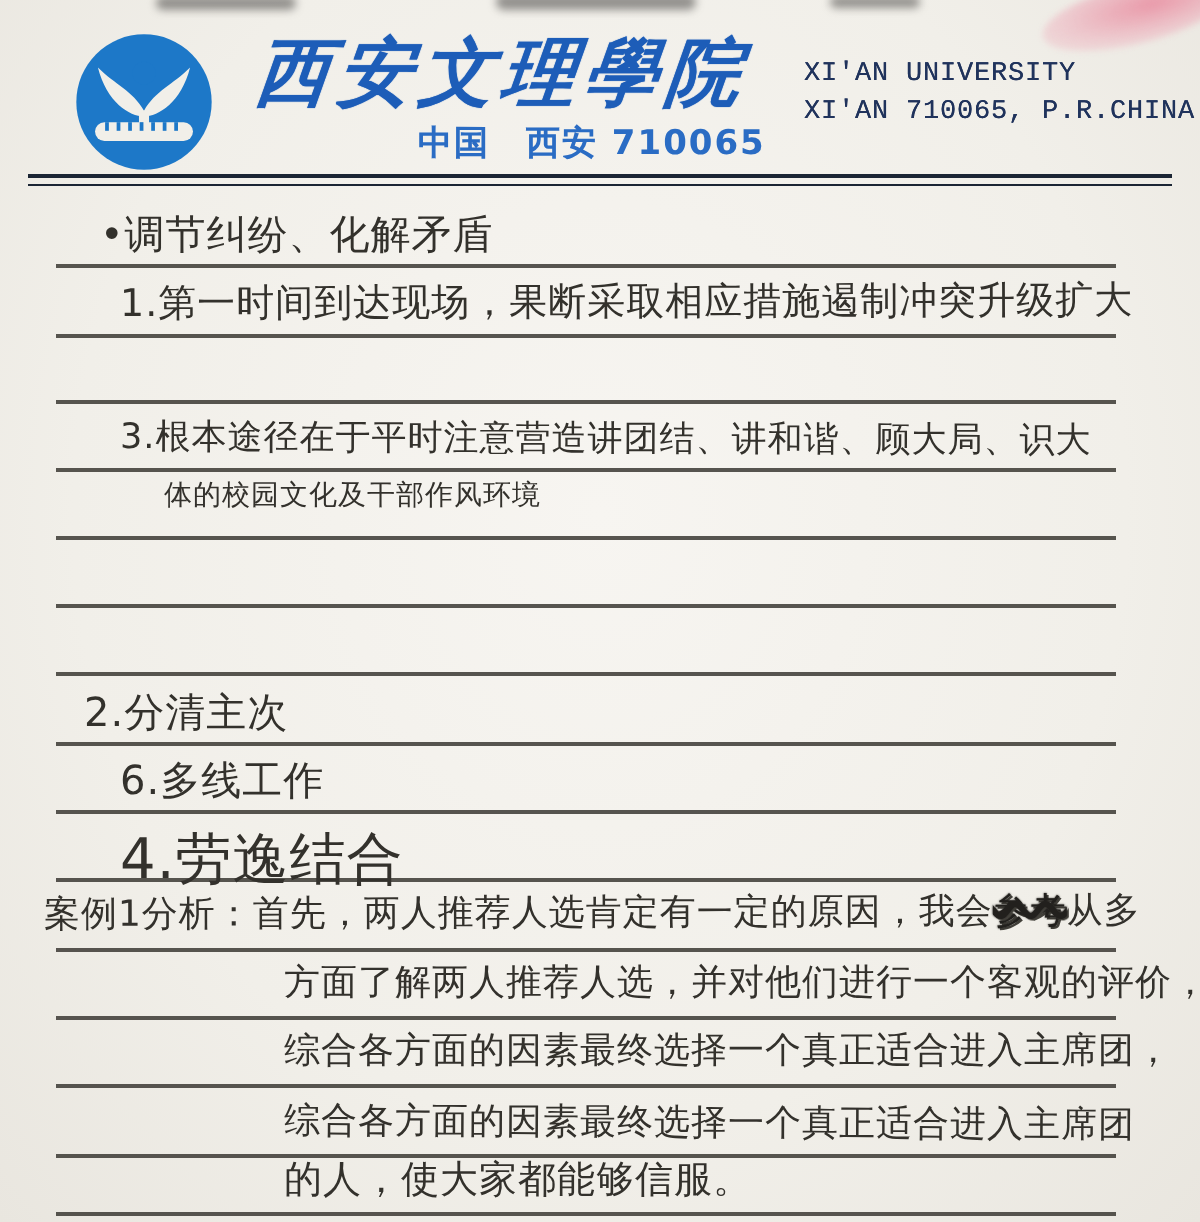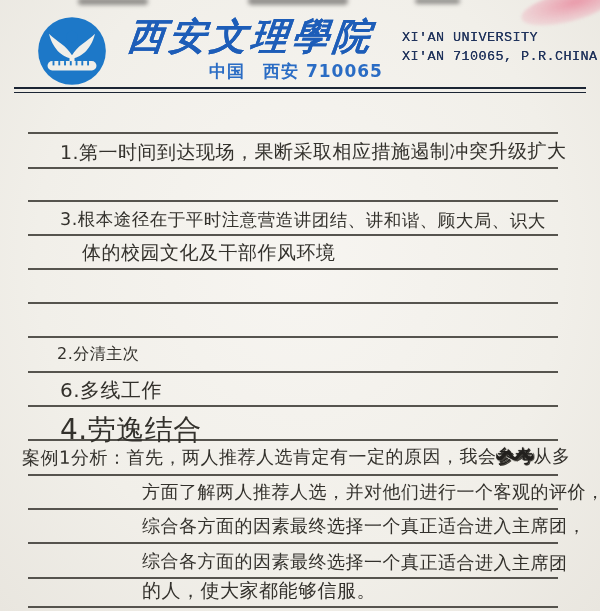--- a/index.html
+++ b/index.html
@@ -97,24 +97,25 @@
   <div class="rule" style="top:336px;"></div>
   <div class="rule" style="top:371px;"></div>
   <div class="rule" style="top:405px;"></div>
   <div class="rule" style="top:439px;"></div>
   <div class="rule" style="top:474px;"></div>
   <div class="rule" style="top:508px;"></div>
   <div class="rule" style="top:542px;"></div>
   <div class="rule" style="top:577px;"></div>
   <div class="rule" style="top:606px;"></div>
 
+  <div class="hand" style="left:50px;top:105px;font-size:20px;">•调节纠纷、化解矛盾</div>
   <div class="hand" style="left:60px;top:141px;font-size:19px;transform:rotate(-0.2deg);">1.第一时间到达现场，果断采取相应措施遏制冲突升级扩大</div>
   <div class="hand" style="left:60px;top:209px;font-size:17.5px;transform:rotate(0.2deg);">3.根本途径在于平时注意营造讲团结、讲和谐、顾大局、识大</div>
-  <div class="hand" style="left:82px;top:241px;font-size:19px;">体的校园文化及干部作风环境</div>
-  <div class="hand" style="left:57px;top:344px;font-size:16px;">2.分清主次</div>
+  <div class="hand" style="left:82px;top:241px;font-size:14px;font-family:Liberation Mono, monospace;">体的校园文化及干部作风环境</div>
+  <div class="hand" style="left:42px;top:344px;font-size:20px;">2.分清主次</div>
   <div class="hand" style="left:60px;top:378px;font-size:20px;">6.多线工作</div>
   <div class="hand" style="left:60px;top:412px;font-size:28px;">4.劳逸结合</div>
 
   <div class="hand" style="left:22px;top:447px;font-size:18px;transform:rotate(-0.2deg);">
     <span>案例1分析：首先，两人推荐人选肯定有一定的原因，我会</span><span class="struck">参考</span><span>从多</span>
   </div>
 
   <div class="hand" style="left:142px;top:481px;font-size:18px;">方面了解两人推荐人选，并对他们进行一个客观的评价，</div>
   <div class="hand" style="left:142px;top:515px;font-size:18px;">综合各方面的因素最终选择一个真正适合进入主席团，</div>
   <div class="hand" style="left:142px;top:550px;font-size:18px;transform:rotate(0.3deg);">综合各方面的因素最终选择一个真正适合进入主席团</div>

